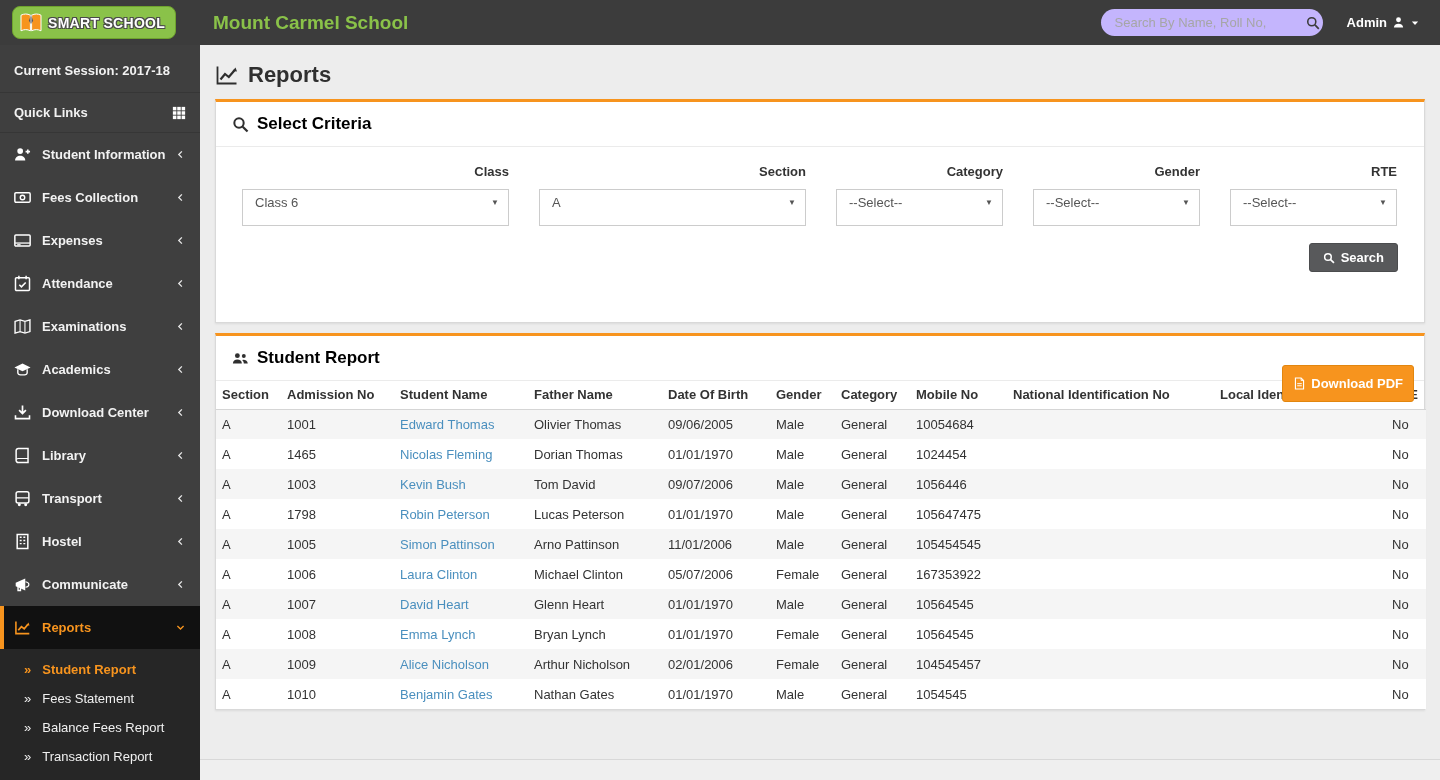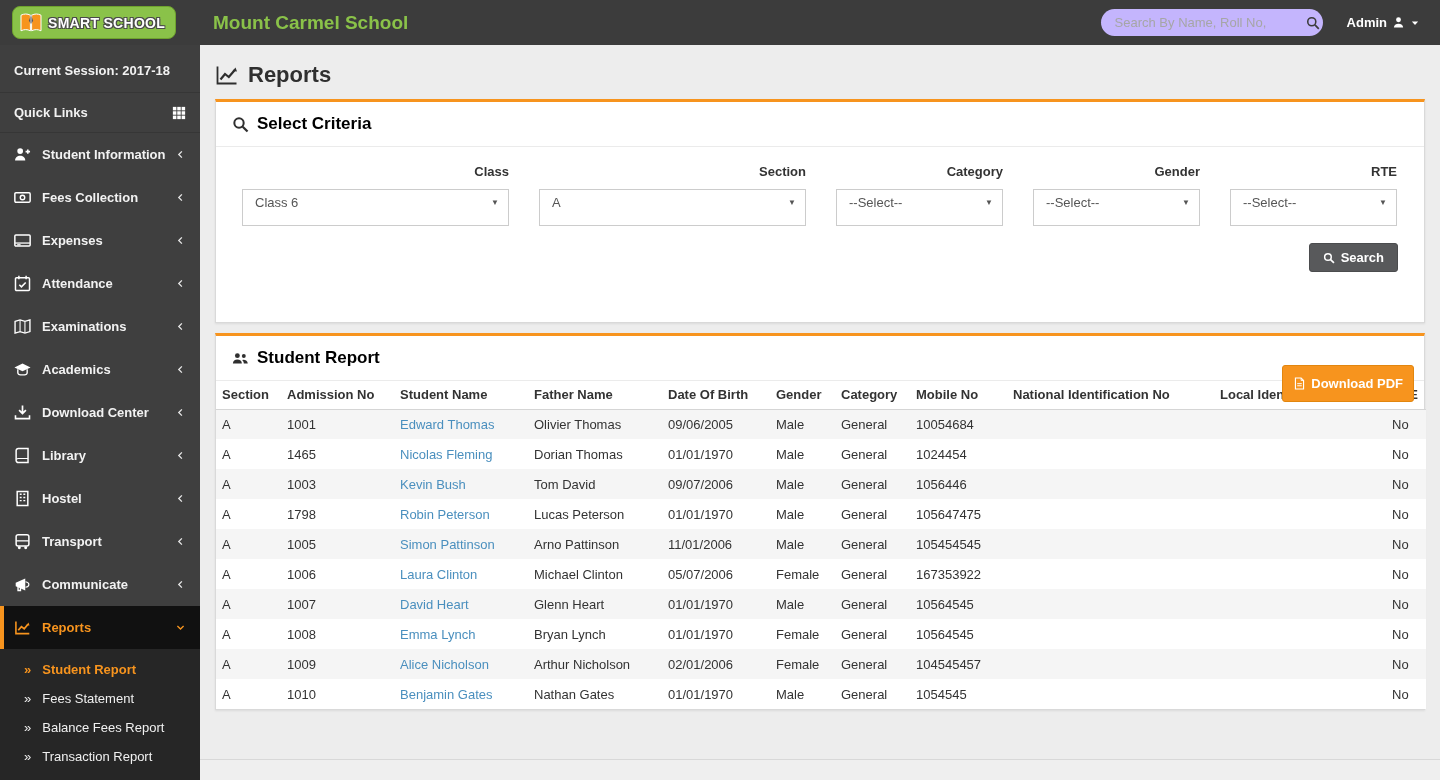--- a/index.html
+++ b/index.html
@@ -266,41 +266,41 @@
             <span class="mi-label">Library</span>
             <span class="mi-chevron">
               <svg viewBox="0 0 16 16">
                 <path d="M10 3.5 5.5 8 10 12.5" fill="none" stroke="currentColor" stroke-width="1.9"></path>
               </svg>
             </span>
           </div>
           <div class="menu-item">
             <span class="mi-icon">
               <svg viewBox="0 0 16 16">
-                <rect x="3" y="1.4" width="10" height="13.2" fill="none" stroke="currentColor" stroke-width="1.4"></rect>
-                <path d="M5.4 4h1.8M8.8 4h1.8M5.4 7h1.8M8.8 7h1.8M5.4 10h1.8M8.8 10h1.8" stroke="currentColor" stroke-width="1.3"></path>
-              </svg>
-            </span>
-            <span class="mi-label">Hostel</span>
-            <span class="mi-chevron">
-              <svg viewBox="0 0 16 16">
-                <path d="M10 3.5 5.5 8 10 12.5" fill="none" stroke="currentColor" stroke-width="1.9"></path>
-              </svg>
-            </span>
-          </div>
-          <div class="menu-item">
-            <span class="mi-icon">
-              <svg viewBox="0 0 16 16">
                 <rect x="2" y="1.6" width="12" height="10.6" rx="1.8" fill="none" stroke="currentColor" stroke-width="1.4"></rect>
                 <path d="M2 7.4h12" stroke="currentColor" stroke-width="1.2"></path>
                 <circle cx="5" cy="13.8" r="1.4" fill="currentColor"></circle>
                 <circle cx="11" cy="13.8" r="1.4" fill="currentColor"></circle>
               </svg>
             </span>
             <span class="mi-label">Transport</span>
+            <span class="mi-chevron">
+              <svg viewBox="0 0 16 16">
+                <path d="M10 3.5 5.5 8 10 12.5" fill="none" stroke="currentColor" stroke-width="1.9"></path>
+              </svg>
+            </span>
+          </div>
+          <div class="menu-item">
+            <span class="mi-icon">
+              <svg viewBox="0 0 16 16">
+                <rect x="3" y="1.4" width="10" height="13.2" fill="none" stroke="currentColor" stroke-width="1.4"></rect>
+                <path d="M5.4 4h1.8M8.8 4h1.8M5.4 7h1.8M8.8 7h1.8M5.4 10h1.8M8.8 10h1.8" stroke="currentColor" stroke-width="1.3"></path>
+              </svg>
+            </span>
+            <span class="mi-label">Hostel</span>
             <span class="mi-chevron">
               <svg viewBox="0 0 16 16">
                 <path d="M10 3.5 5.5 8 10 12.5" fill="none" stroke="currentColor" stroke-width="1.9"></path>
               </svg>
             </span>
           </div>
           <div class="menu-item">
             <span class="mi-icon">
               <svg viewBox="0 0 16 16">
                 <path d="M1.6 6.3 10.6 2.4v11.2L1.6 9.7Z" fill="currentColor"></path>

